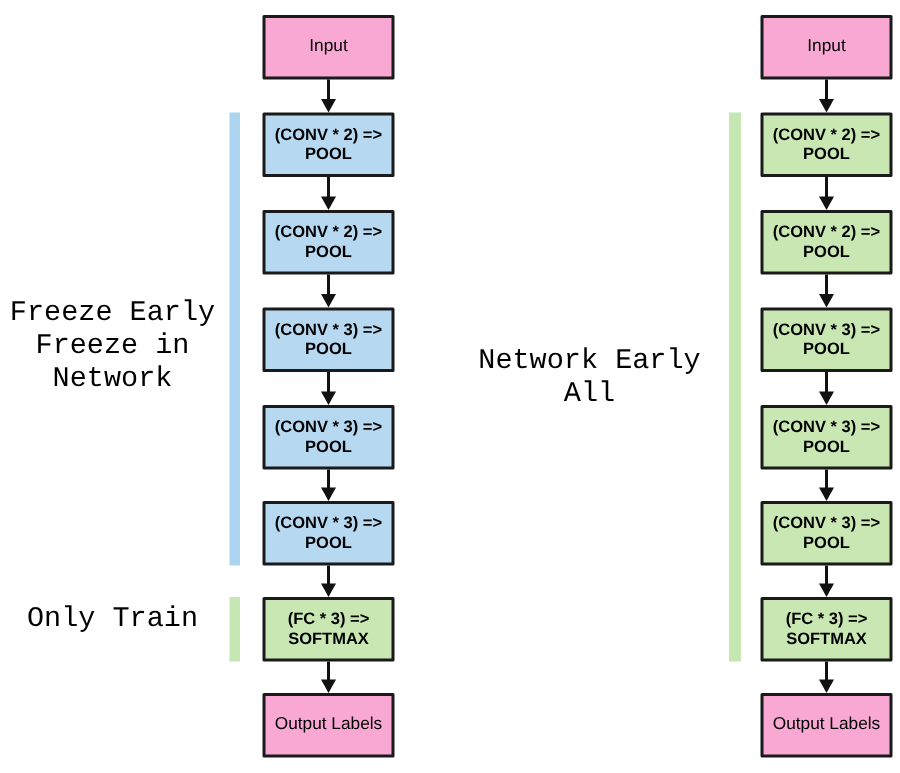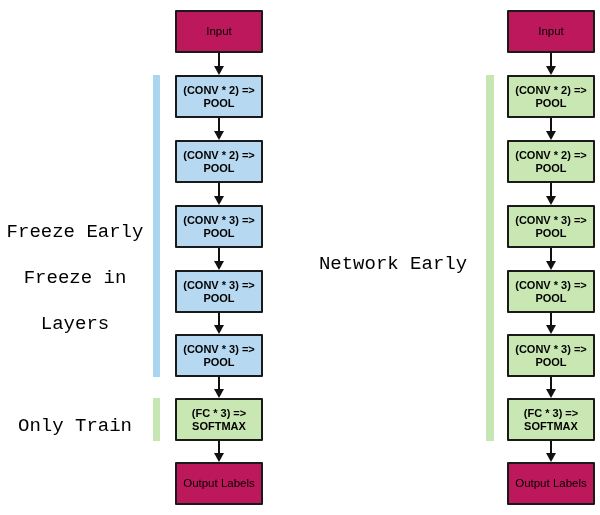--- a/index.html
+++ b/index.html
@@ -11,21 +11,21 @@
     font-family: "Liberation Sans", sans-serif;
     overflow: hidden;
   }
   .node {
     position: absolute;
     width: 88px;
     height: 43px;
     box-sizing: border-box;
     border: 2px solid var(--node-border, #1a1a1a);
     border-radius: 1px;
-    background: #be185d;
+    background: #f9a8d4;
     display: flex;
     flex-direction: column;
     align-items: center;
     justify-content: center;
     text-align: center;
     font-size: 11px;
     font-weight: 700;
     line-height: 13px;
     color: var(--text, #000);
   }
@@ -36,49 +36,50 @@
   .bar.blue  { background: var(--freeze-bar, #ABD4F0); }
   .bar.green { background: var(--train-bar, #C6E6B3); }
   .annotation {
     position: absolute;
     font-family: "Liberation Mono", "DejaVu Sans Mono", monospace;
     font-size: 19px;
     line-height: 22px;
     text-align: center;
     color: var(--text, #000);
   }
-  .annotation span { display: block; white-space: pre; margin-top: 24px; }
+  .annotation span { display: block; white-space: pre; }
   .arrow { position: absolute; width: 12px; }
   .arrow .shaft {
     position: absolute; left: 5px; top: 0; bottom: 7px; width: 2px;
     background: var(--arrow, #111);
   }
   .arrow .head {
     position: absolute; left: 1px; bottom: 0; width: 0; height: 0;
     border-left: 5px solid transparent;
     border-right: 5px solid transparent;
     border-top: 9px solid var(--arrow, #111);
   }
 </style>
 </head>
 <body>
 
 <div class="canvas">
 
   <div class="annotation" style="left:0; top:197px; width:150px;">
     <span>Freeze Early</span>
     <span>Freeze in</span>
-    <span>Layers</span>
-  </div>
-  <div class="annotation" style="left:0; top:391px; width:150px;font-family:Liberation Mono, monospace;">
+    <span>Network</span>
+  </div>
+  <div class="annotation" style="left:0; top:401px; width:150px;font-family:Liberation Mono, monospace;">
     <span>Only Train</span>
   </div>
 
   <div class="annotation" style="left:303px; top:229px; width:180px;">
     <span>Network Early</span>
+    <span>All</span>
   </div>
 
   <div class="bar blue" style="left:153px; top:75px;  width:7px; height:302px;"></div>
   <div class="bar green" style="left:153px; top:398px; width:7px; height:43px;"></div>
   <div class="bar green" style="left:486px; top:75px;  width:8px; height:366px;"></div>
 
   <div class="node io" style="left:175px; top:10px;">
     <span>Input</span>
   </div>
   <div class="node frozen" style="left:175px; top:75px;">

